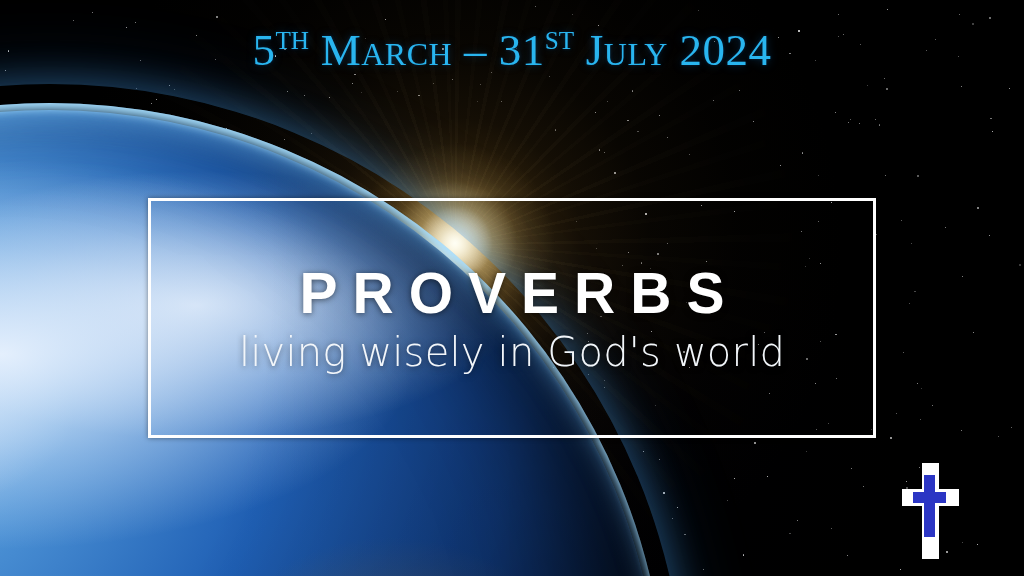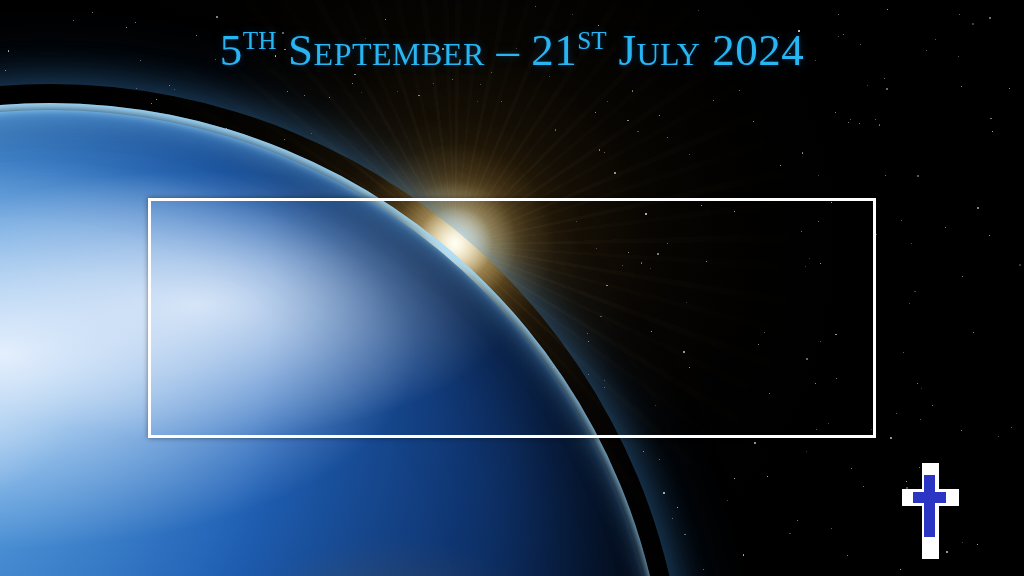--- a/index.html
+++ b/index.html
@@ -443,30 +443,32 @@
   <div class="earth-wrap">
     <div class="earth-halo"></div>
     <div class="earth"></div>
     <div class="clouds"></div>
     <div class="terminator"></div>
     <div class="earth-limb"></div>
   </div>
 
   <div class="headline">
     <span>5</span><sup>TH</sup>
-    <span class="sc">September</span>
+    <span class="sc">March</span>
     <span>–</span>
-    <span>21</span><sup>ST</sup>
+    <span>31</span><sup>ST</sup>
     <span class="sc">July</span>
     <span>2024</span>
   </div>
 
   <div class="frame"></div>
 
   <div class="title-block">
+    <div class="series-title">PROVERBS</div>
+    <div class="series-sub">living wisely in God's world</div>
   </div>
 
   <div class="logo">
     <svg width="66" height="100" viewBox="0 0 66 100">
 
       <g>
         <rect x="24" y="1" width="17" height="96" fill="#ffffff"></rect>
         <rect x="4" y="27" width="57" height="17" fill="#ffffff"></rect>
       </g>
 

